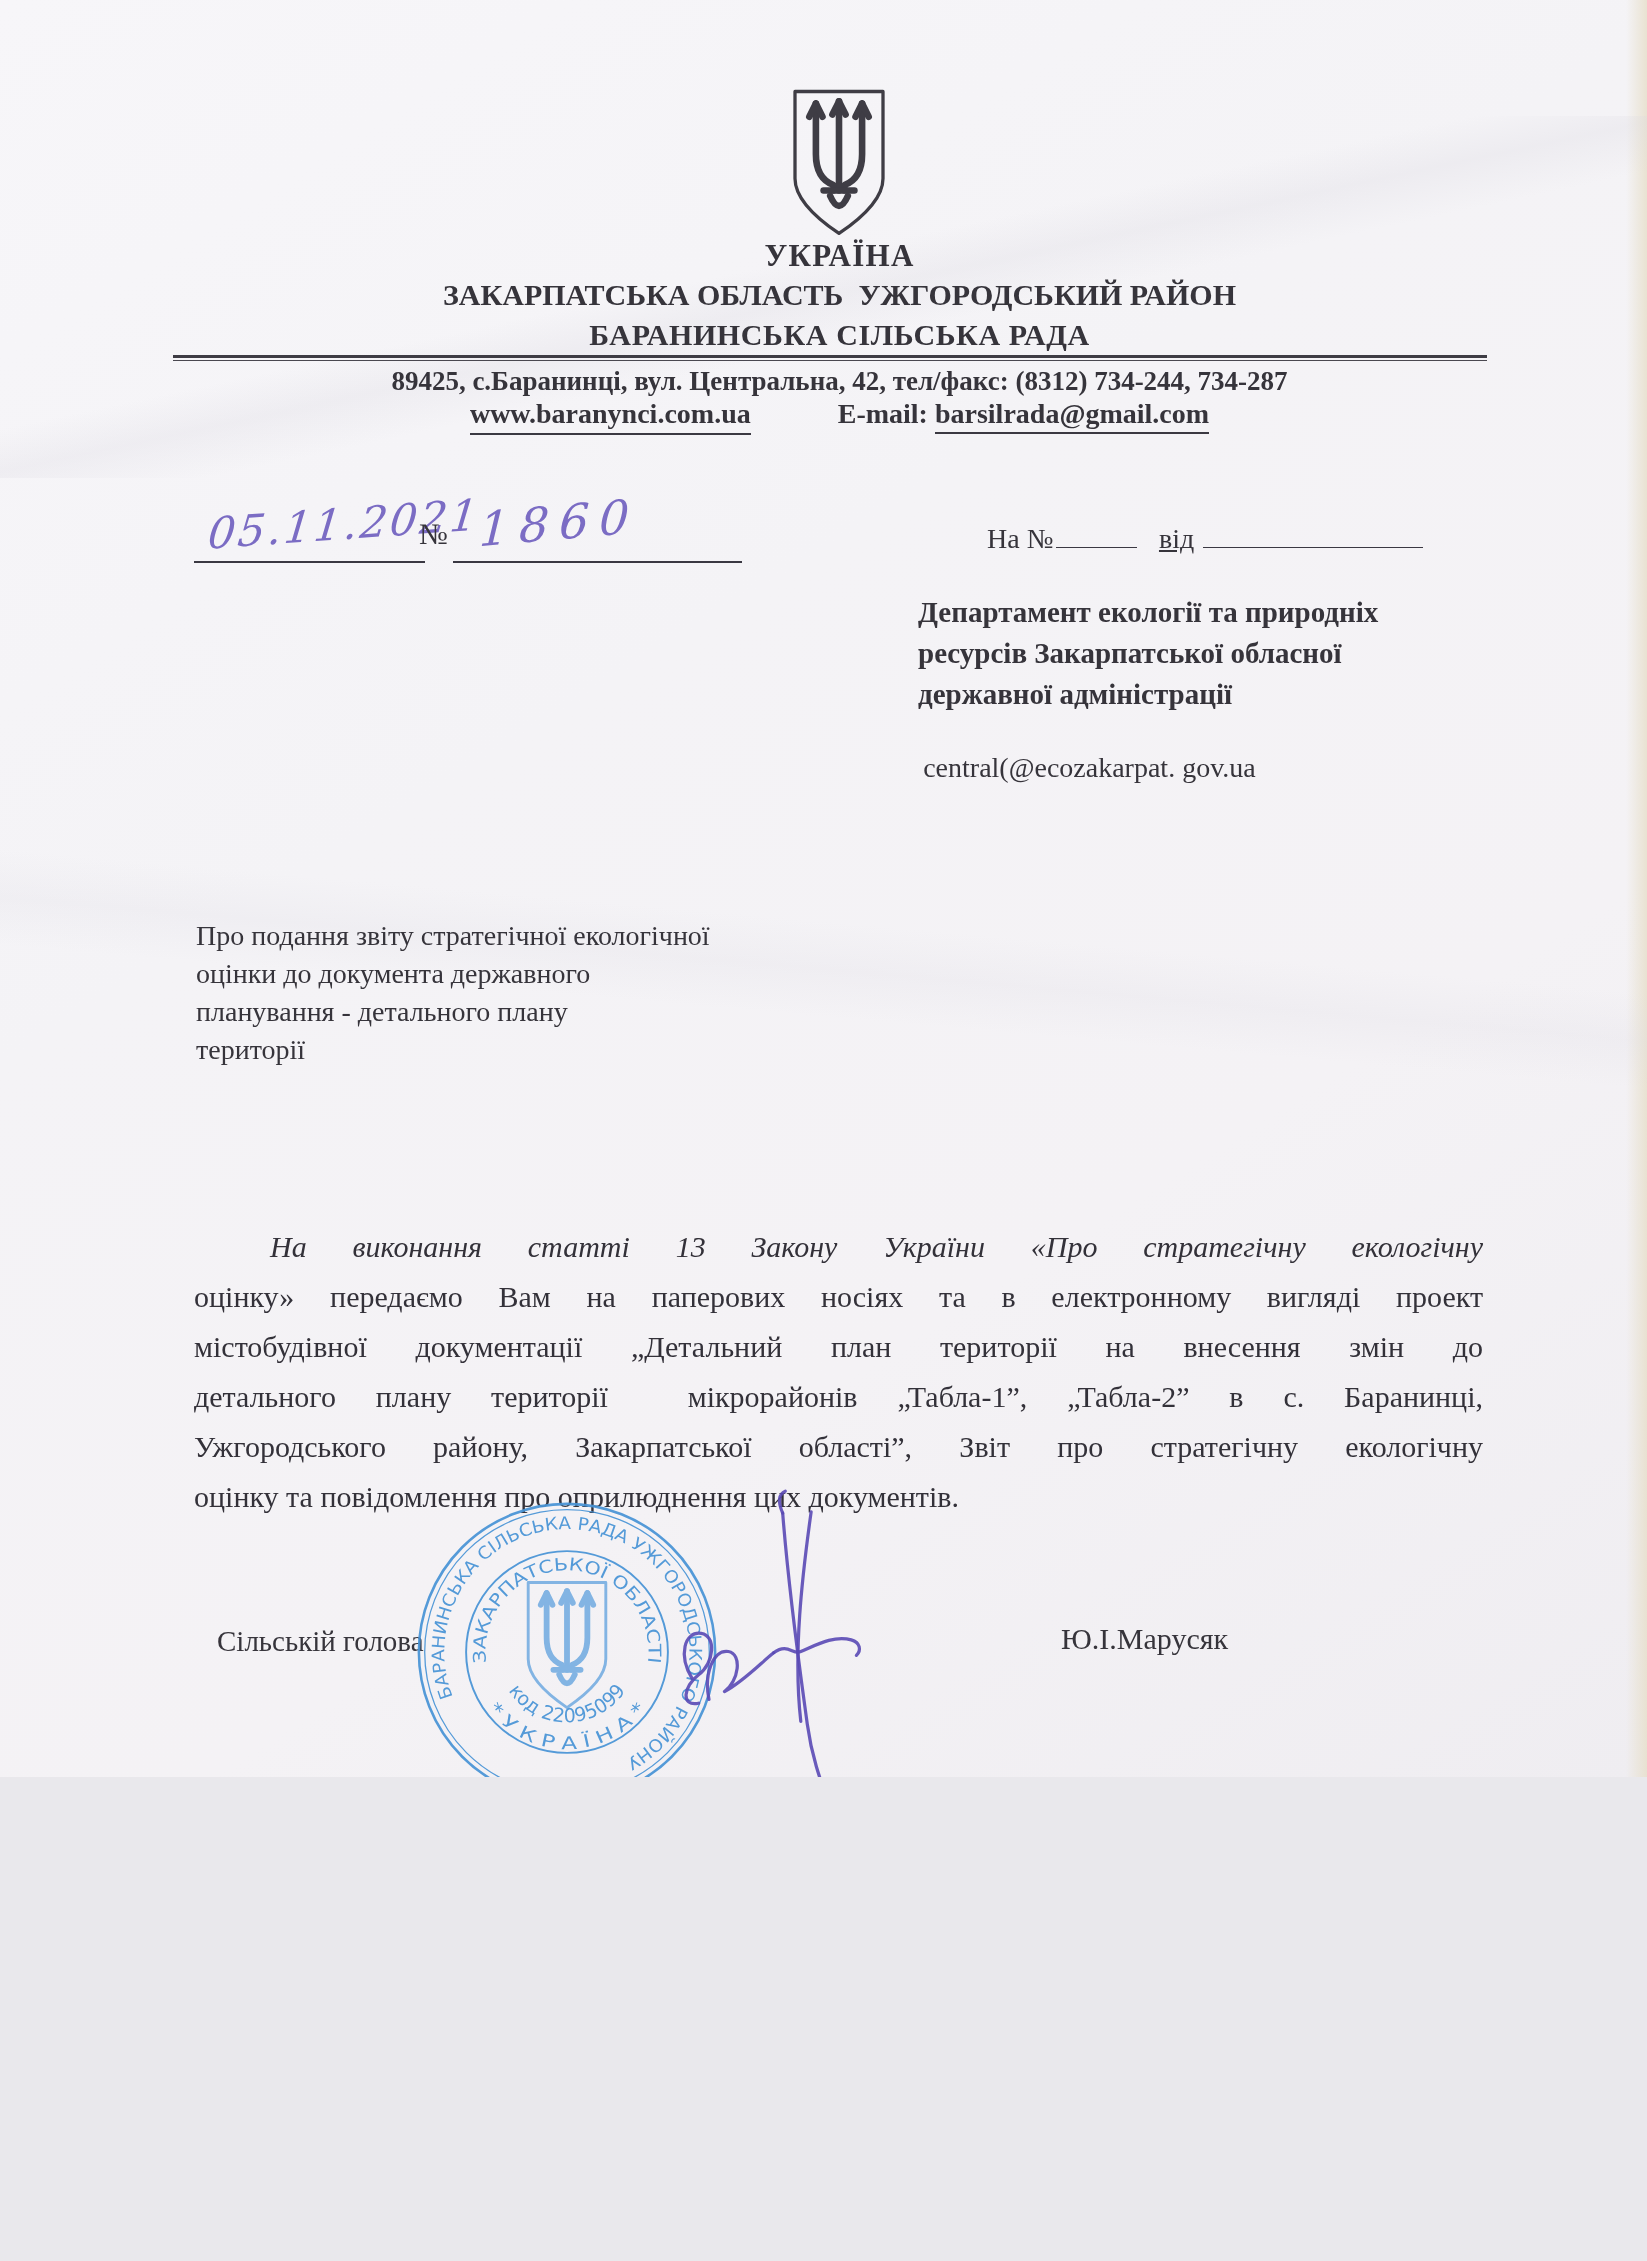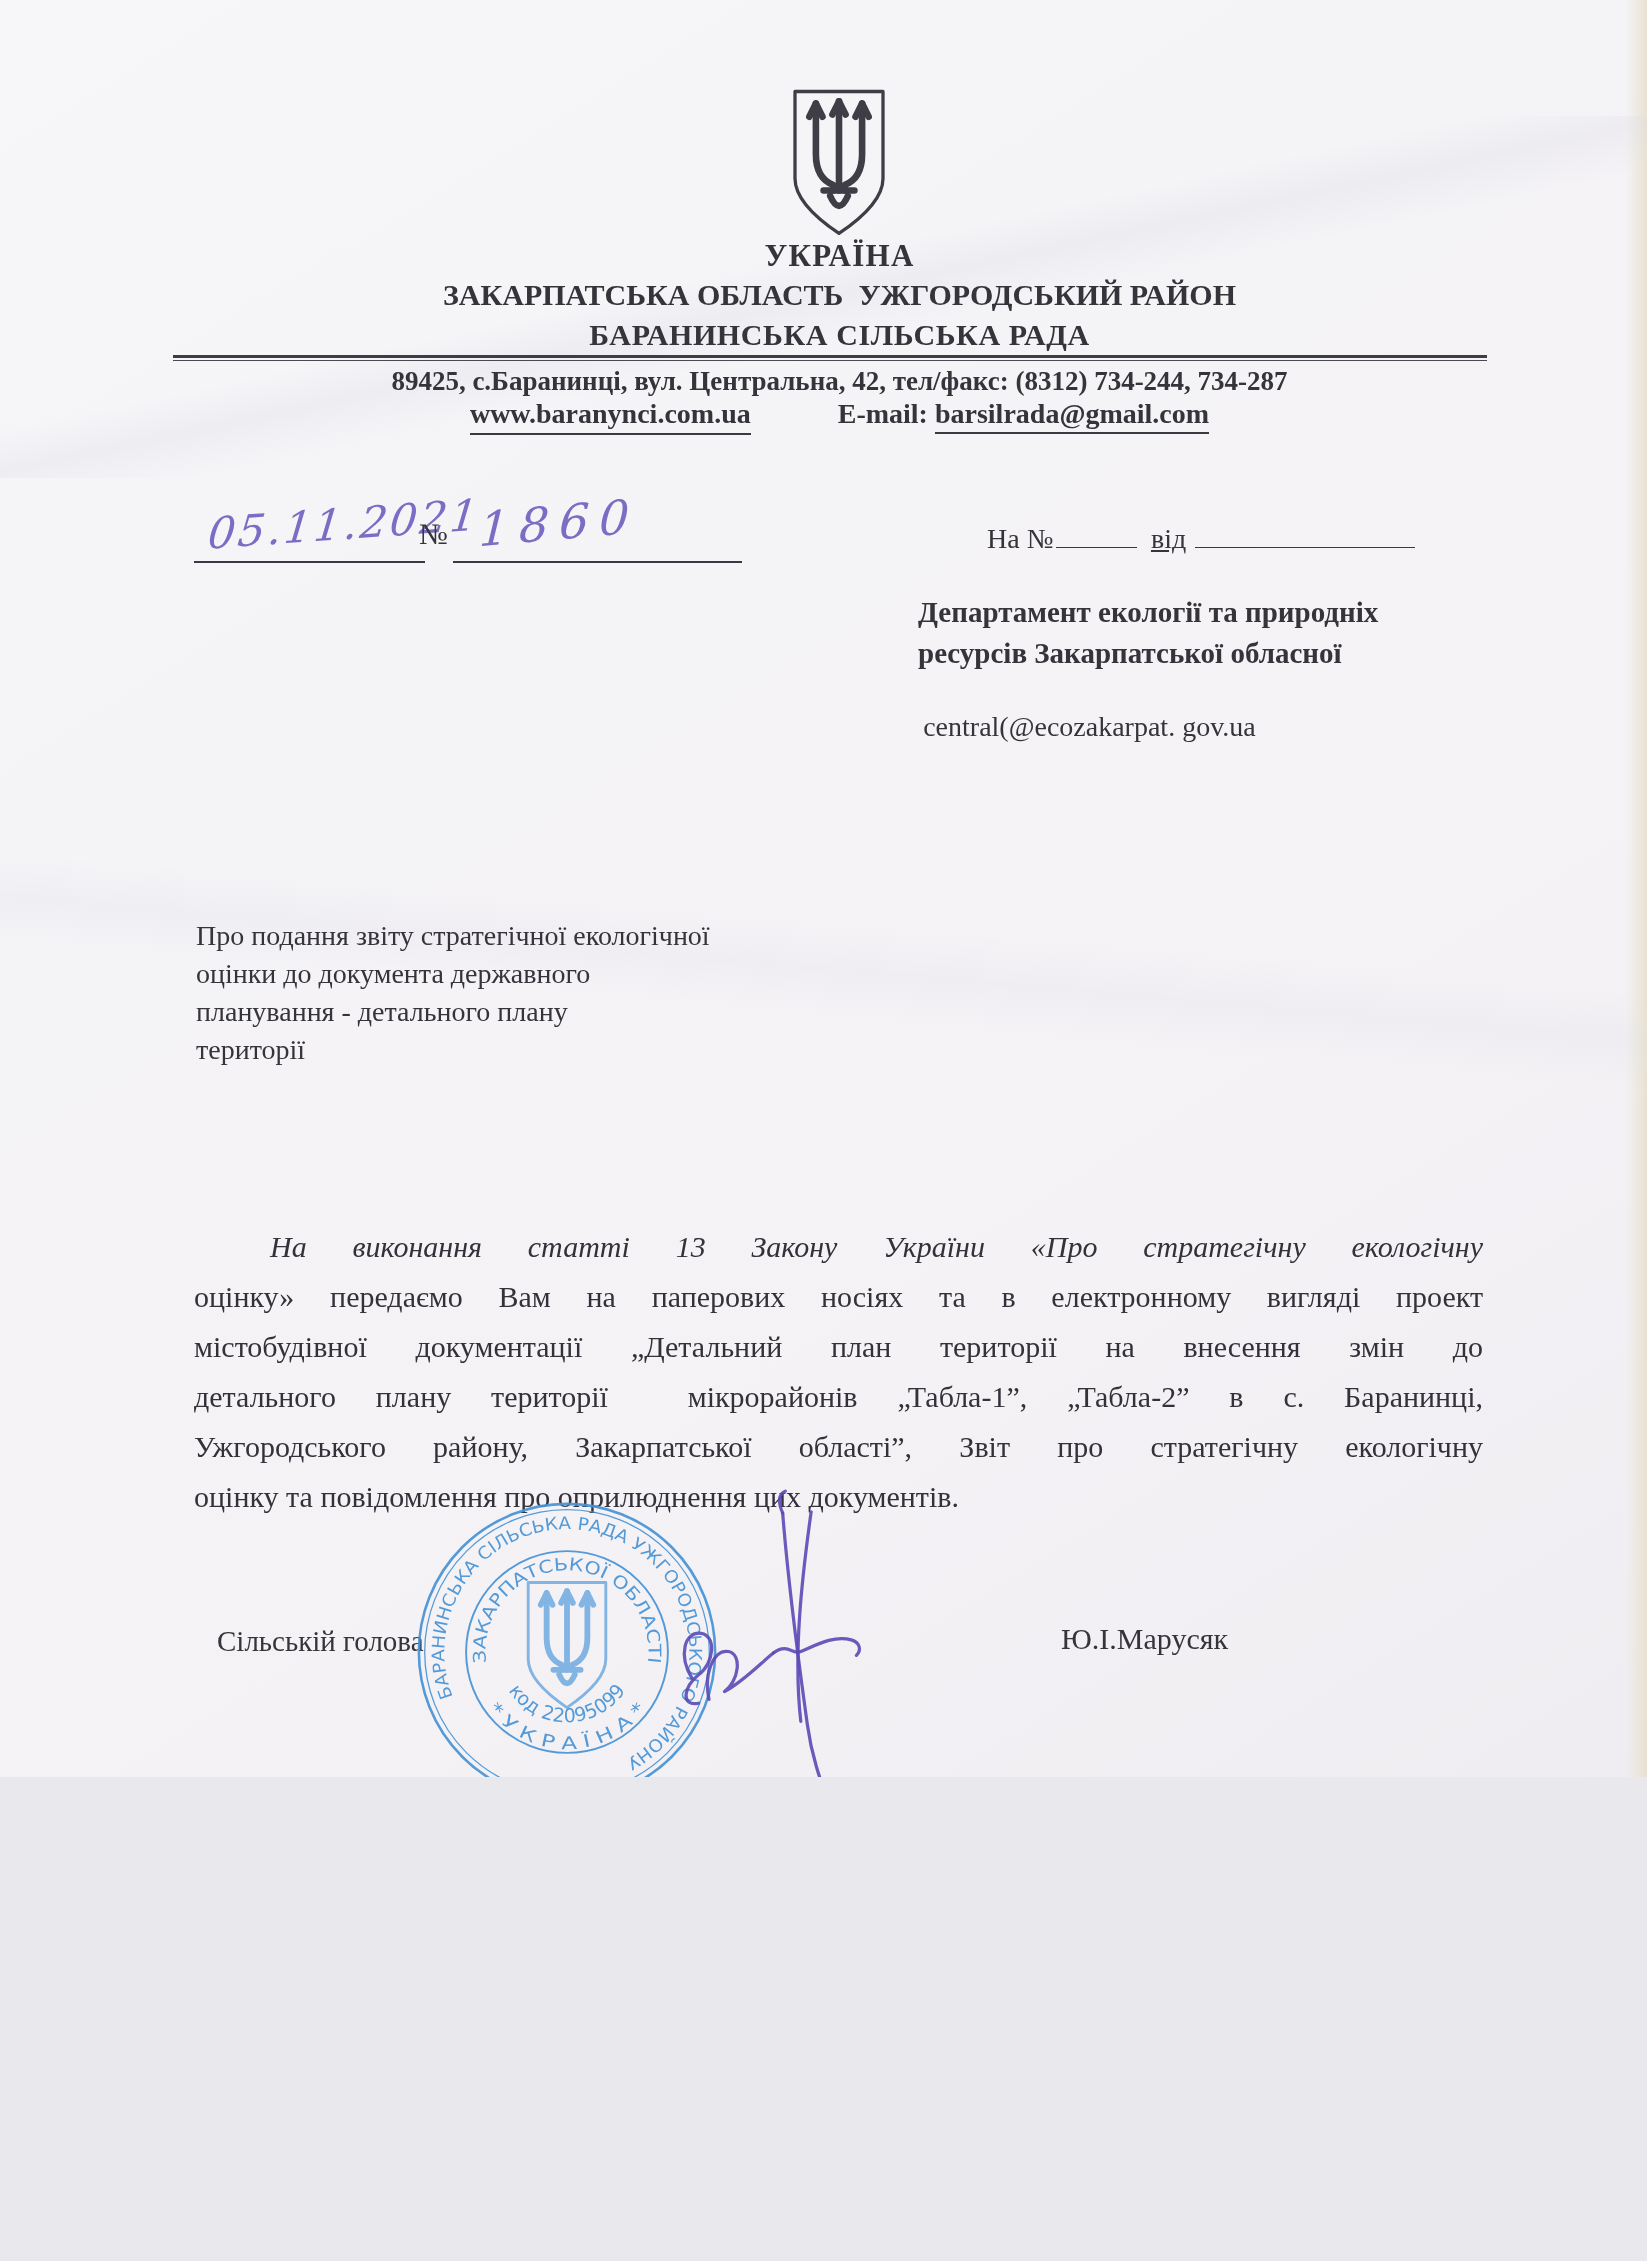--- a/index.html
+++ b/index.html
@@ -33,21 +33,21 @@
   .hw-date{position:absolute;left:208px;top:499px;font-size:43px;letter-spacing:2.6px;transform:rotate(-4deg) skewX(-10deg);}
   .hw-num{position:absolute;left:479px;top:495px;font-size:47px;letter-spacing:10.3px;transform:rotate(-5deg) skewX(-8deg);}
   .num-sign{position:absolute;left:419px;top:517px;font-size:30px;}
   .ref-underline{position:absolute;height:1.9px;background:#3a3842;}
   .ul1{left:194px;top:561px;width:231px;}
   .ul2{left:453px;top:561px;width:289px;}
   .reply{position:absolute;left:987px;top:518px;font-size:28px;white-space:nowrap;}
   .blank{display:inline-block;border-bottom:1.9px solid #3a3842;height:1.05em;vertical-align:baseline;}
   .b1{width:81px;margin-left:2.6px;}
   .b2{width:220px;margin-left:9px;}
-  .reply .from{margin-left:14px;text-decoration:underline;}
+  .reply .from{margin-left:22px;text-decoration:underline;}
 
   
   .recipient{position:absolute;left:918px;top:592px;width:581px;}
   .recipient .r-line{font-size:29px;font-weight:700;line-height:41px;}
   .recipient .r-email{font-size:28px;line-height:40px;padding-left:5.2px;margin-top:33px;}
 
   
   .subject{position:absolute;left:196px;top:917px;width:646px;}
   .subject .s-line{font-size:28px;line-height:38px;}
 
@@ -120,20 +120,21 @@
   <div class="ref-underline ul1"></div>
   <div class="ref-underline ul2"></div>
 
   <div class="reply">
     <span>На №</span><span class="blank b1"></span><span class="from">від</span><span class="blank b2"></span>
   </div>
 
   <div class="recipient">
     <div class="r-line">Департамент екології та природніх</div>
     <div class="r-line">ресурсів Закарпатської обласної</div>
+    <div class="r-line">державної адміністрації</div>
     <div class="r-email">central(@ecozakarpat. gov.ua</div>
   </div>
 
   <div class="subject">
     <div class="s-line">Про подання звіту стратегічної екологічної</div>
     <div class="s-line">оцінки до документа державного</div>
     <div class="s-line">планування - детального плану</div>
     <div class="s-line">території</div>
   </div>
 

